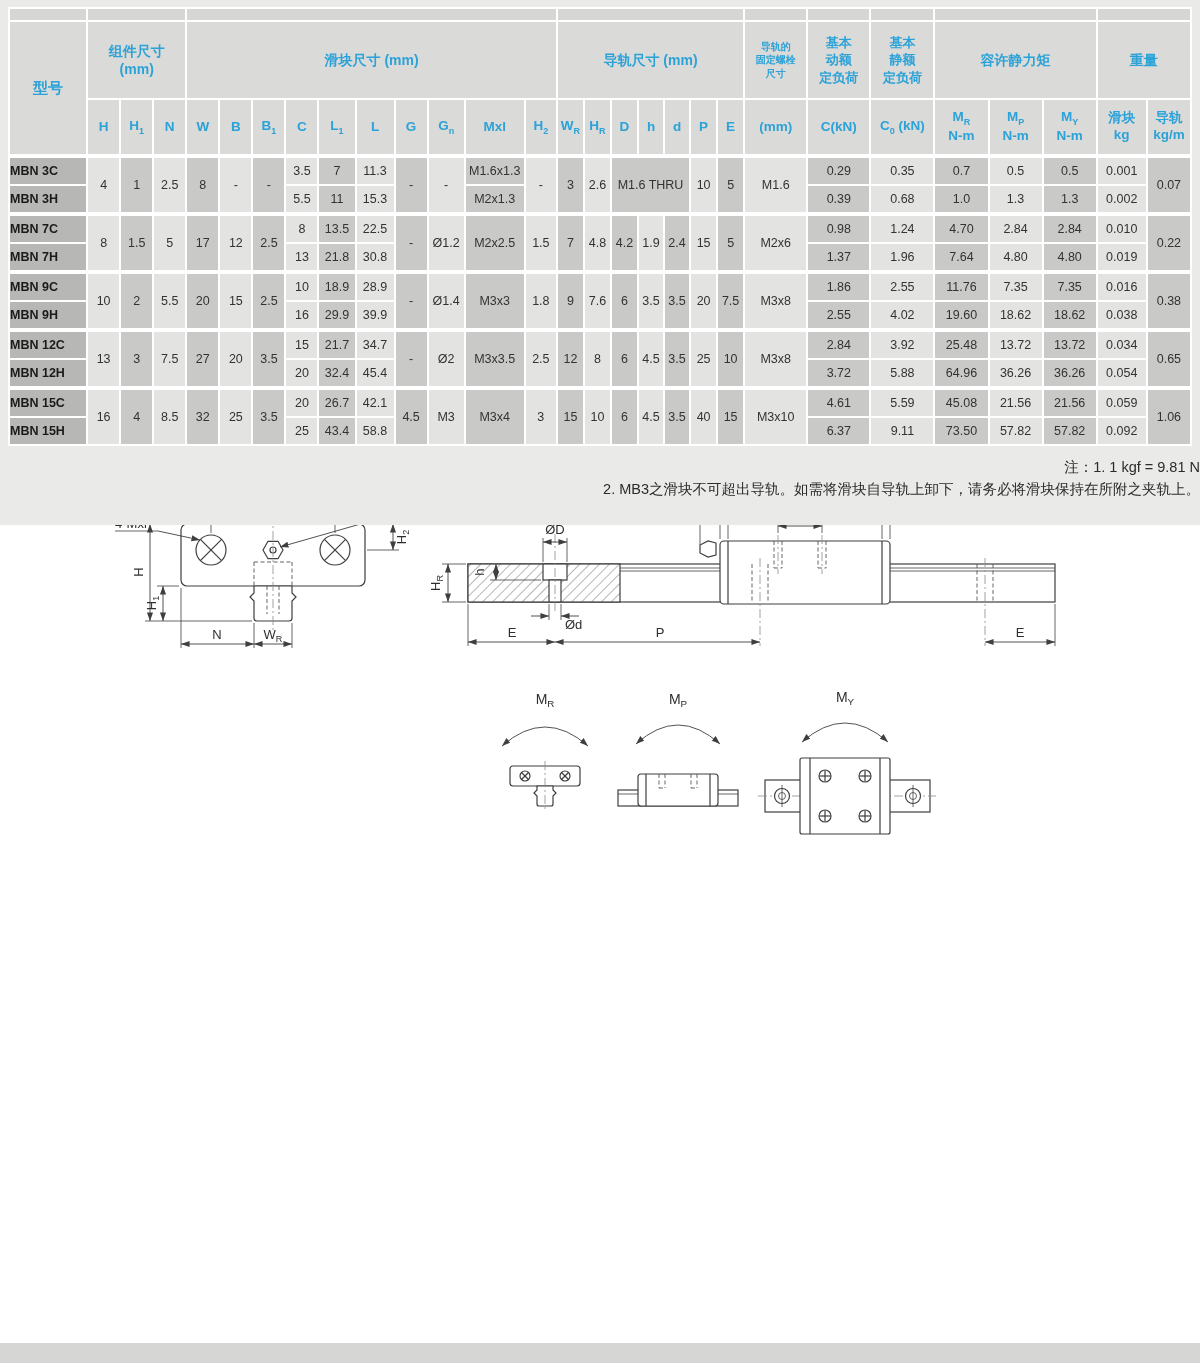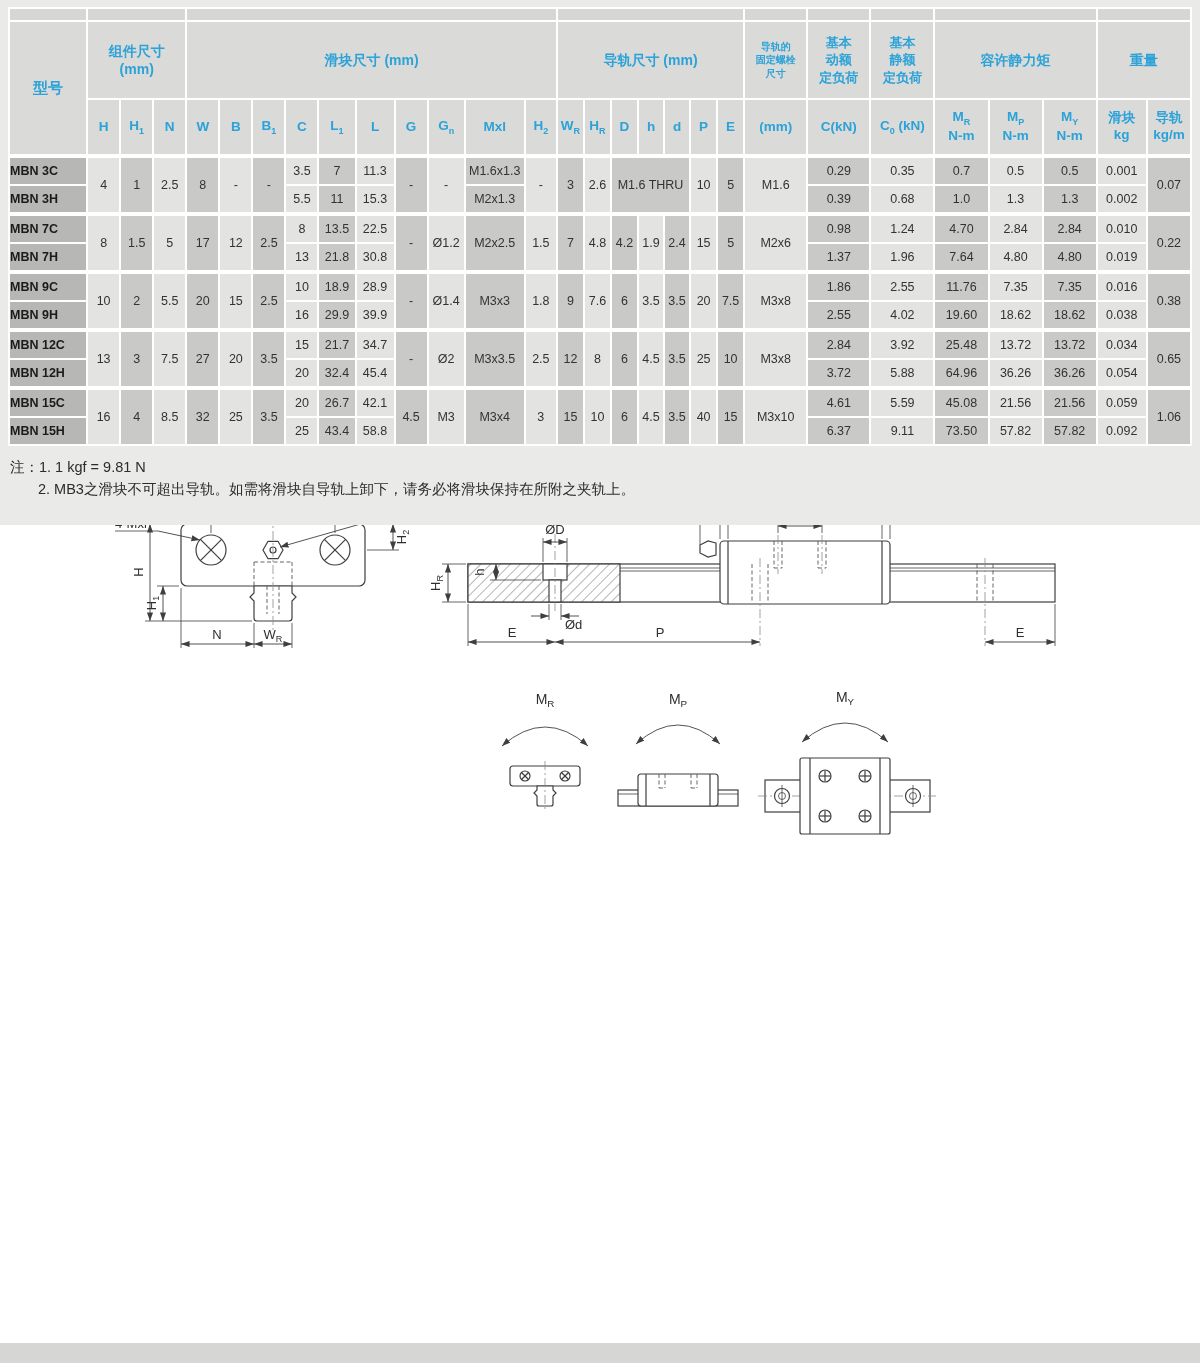--- a/index.html
+++ b/index.html
@@ -25,21 +25,21 @@
   .spec tr.striprow th{height:11px;background:#d6d6d4;}
   .spec tr.g1 th{height:76px;font-size:14px;white-space:pre-line;line-height:1.32;}
   .spec tr.g1 th.modelh{font-size:15px;}
   .spec tr.g2 th{height:54px;font-size:13.5px;line-height:1.25;}
   .spec sub{font-size:9px;}
   .spec td{font-size:12.5px;color:#333;height:26px;}
   .spec td.cm{background:#b7b7b5;color:#1b1b19;font-weight:bold;text-align:left;}
   .spec td.cl{background:#e3e3e1;}
   .spec td.cd{background:#c9c9c7;}
   .spec tbody tr.gs td{border-top:4px solid #fff;}
-  .notes{margin:10px 0 0 10px;font-size:14.5px;color:#2c2c2c;line-height:1.55;}
+  .notes{margin:10px 0 0 10px;font-size:14.5px;color:#2c2c2c;line-height:1.55;text-align:right;}
   .notes .n2{padding-left:28px;}
   .footstrip{position:absolute;left:0;bottom:0;width:100%;height:20px;background:#d6d6d4;}
 </style>
 </head>
 <body>
 
 <div class="page">
 
 <svg width="0" height="0" style="position:absolute" aria-hidden="true">
   <defs>

